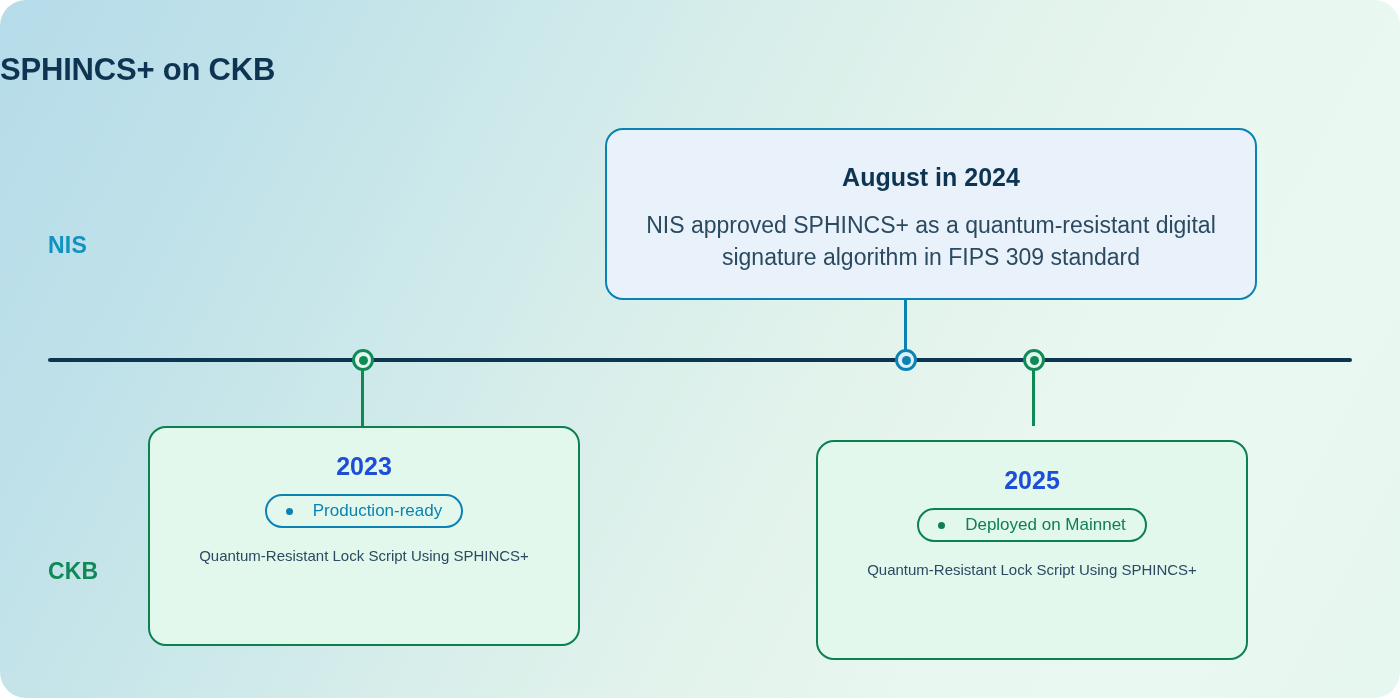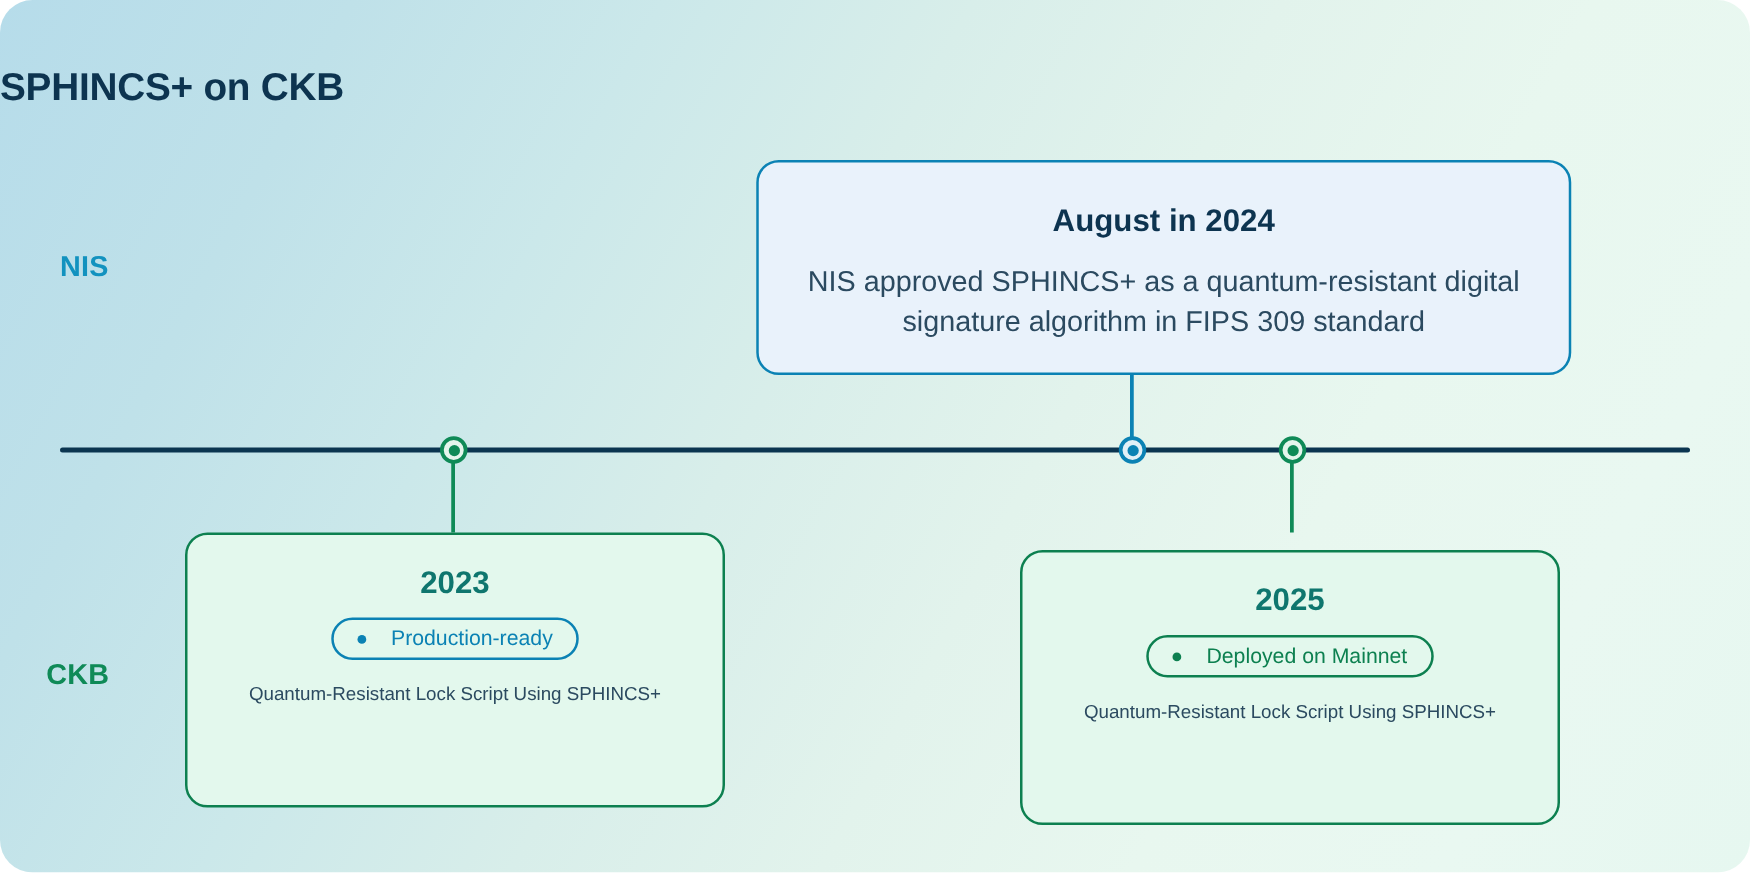--- a/index.html
+++ b/index.html
@@ -45,28 +45,29 @@
     color: #0d3450;
     letter-spacing: -0.2px;
   }
 
   
   .row-label {
     position: absolute;
     font-size: 23px;
     font-weight: bold;
     letter-spacing: 0.2px;
+    margin-top: 32px;
   }
   .row-label.nis {
     left: 48px;
     top: 200px;
     color: #1292bf;
   }
   .row-label.ckb {
-    left: 37px;
+    left: 48px;
     top: 526px;
     color: #0f8a57;
   }
 
   
   .axis {
     position: absolute;
     left: 48px;
     top: 358px;
     width: 1304px;
@@ -156,21 +157,21 @@
     border: 2px solid #0d8050;
     background: #e3f8ed;
     padding-top: 24px;
   }
   .card-2023 { left: 148px; top: 426px; }
   .card-2025 { left: 816px; top: 440px; }
 
   .card.ckb-card .card-heading {
     font-size: 25px;
     font-weight: bold;
-    color: #0f766e;
+    color: #1d4ed8;
     margin-bottom: 13px;
   }
   .badge {
     display: inline-flex;
     align-items: center;
     gap: 20px;
     box-sizing: border-box;
     height: 34px;
     padding: 0 19px;
     border-radius: 17px;

